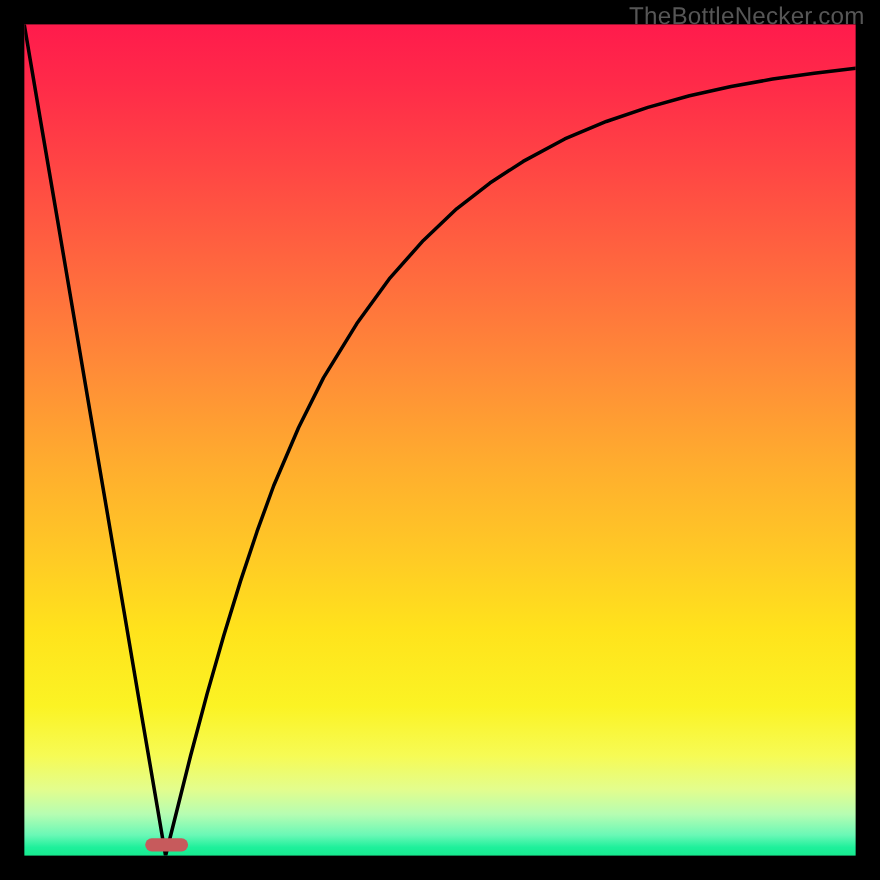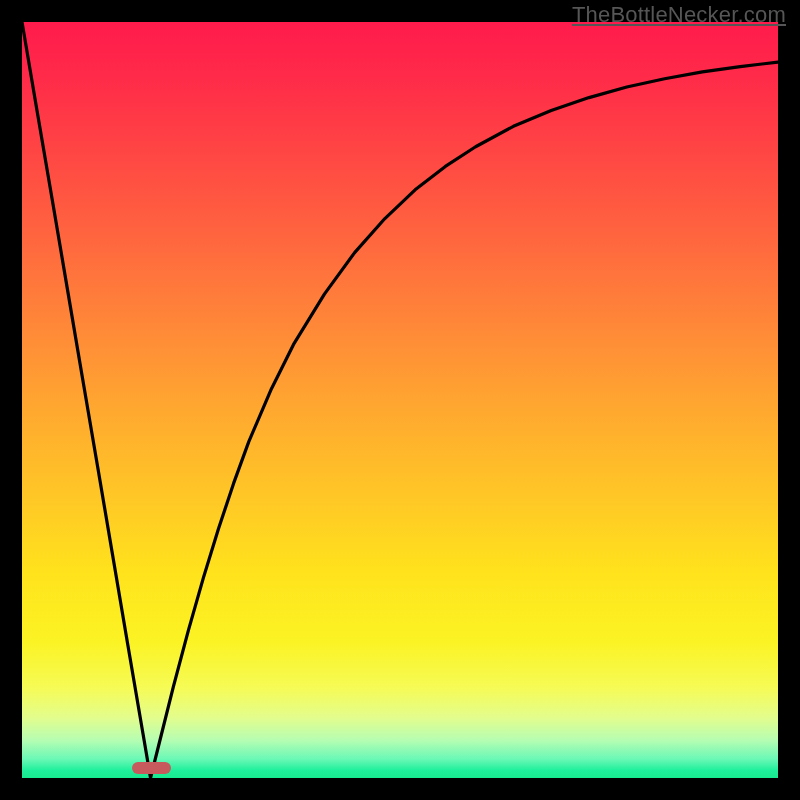--- a/index.html
+++ b/index.html
@@ -18,21 +18,20 @@
   }
   .watermark {
     position: absolute;
     top: 2px;
     right: 14px;
     font-family: Arial, Helvetica, sans-serif;
     font-size: 22px;
     color: #565656;
     letter-spacing: 0.2px;
     z-index: 3;
-    text-decoration: underline;
   }
   .plot-area {
     position: absolute;
     left: 22px;
     top: 22px;
     width: 756px;   
     height: 756px;
     overflow: hidden;
     z-index: 1;
   }

